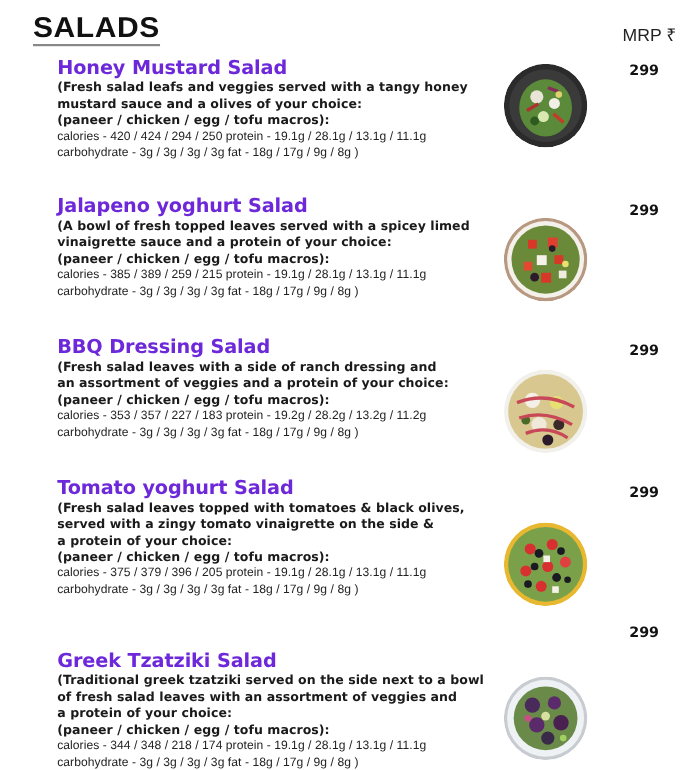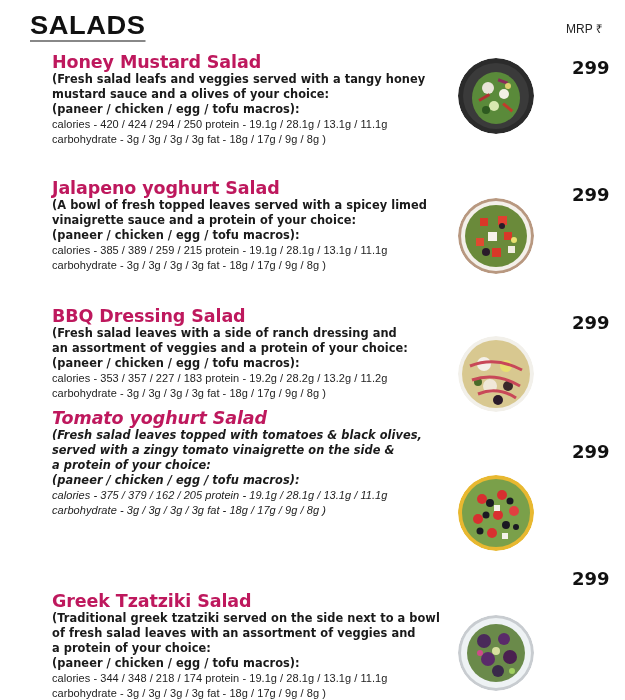--- a/index.html
+++ b/index.html
@@ -29,35 +29,35 @@
       border-bottom: 2px solid #888;
       padding-bottom: 0px;
       transform: scaleX(1.05);
       transform-origin: left;
     }
     .mrp {
       position: absolute;
       left: 566px;
       top: 20px;
       font-family: "Liberation Sans", sans-serif;
-      font-size: 12px;
+      font-size: 16px;
       color: #222;
     }
     .item {
       position: absolute;
       left: 52px;
       width: 400px;
     }
     .item-title {
       font-family: "DejaVu Sans", sans-serif;
       font-weight: bold;
       font-size: 17.5px;
       line-height: 20px;
       margin: 0;
-      color: #be185d;
+      color: #6d28d9;
       letter-spacing: -0.1px;
     }
     .desc {
       font-family: "DejaVu Sans", sans-serif;
       font-weight: bold;
       font-size: 11.4px;
       line-height: 15px;
       color: #1a1a1a;
       letter-spacing: 0.05px;
       white-space: nowrap;
@@ -68,21 +68,21 @@
       line-height: 15px;
       color: #222;
       white-space: nowrap;
       letter-spacing: 0.05px;
     }
     .price {
       position: absolute;
       left: 572px;
       font-family: "DejaVu Sans", sans-serif;
       font-weight: bold;
-      font-size: 18px;
+      font-size: 13px;
       color: #111;
     }
     .bowl {
       position: absolute;
       border-radius: 50%;
       overflow: hidden;
     }
     .bowl svg { display: block; }
   </style>
 </head>
@@ -161,27 +161,27 @@
     <circle cx="32" cy="50" r="7" fill="#f0e8d8"></circle>
     <circle cx="50" cy="50" r="5" fill="#3a2a2a"></circle>
     <circle cx="20" cy="46" r="4" fill="#4a6a2a"></circle>
     <path d="M12 30 Q38 20 64 34" stroke="#c84858" stroke-width="3" fill="none"></path>
     <path d="M14 44 Q38 36 62 50" stroke="#c84858" stroke-width="3" fill="none"></path>
     <path d="M20 58 Q40 50 58 62" stroke="#c84858" stroke-width="3" fill="none"></path>
     <circle cx="40" cy="64" r="5" fill="#2a1a2a"></circle>
   </svg>
 </div>
 
-<div class="item" style="top:408px;font-style:italic;">
+<div class="item" style="top:434px;">
   <h2 class="item-title">Tomato yoghurt Salad</h2>
   <div class="desc">(Fresh salad leaves topped with tomatoes &amp; black olives,</div>
   <div class="desc">served with a zingy tomato vinaigrette on the side &amp;</div>
   <div class="desc">a protein of your choice:</div>
   <div class="desc">(paneer / chicken / egg / tofu macros):</div>
-  <div class="macro">calories - 375 / 379 / 162 / 205 protein - 19.1g / 28.1g / 13.1g / 11.1g</div>
+  <div class="macro">calories - 375 / 379 / 396 / 205 protein - 19.1g / 28.1g / 13.1g / 11.1g</div>
   <div class="macro">carbohydrate - 3g / 3g / 3g / 3g fat - 18g / 17g / 9g / 8g )</div>
 </div>
 <div class="price" style="top:441px;">299</div>
 <div class="bowl" style="left:458px; top:475px; width:76px; height:76px;">
   <svg width="76" height="76" viewBox="0 0 76 76">
     <circle cx="38" cy="38" r="38" fill="#e8b830"></circle>
     <circle cx="38" cy="38" r="34" fill="#7aa04a"></circle>
     <circle cx="24" cy="24" r="5" fill="#d83030"></circle>
     <circle cx="44" cy="20" r="5" fill="#d83030"></circle>
     <circle cx="56" cy="36" r="5" fill="#e04040"></circle>

